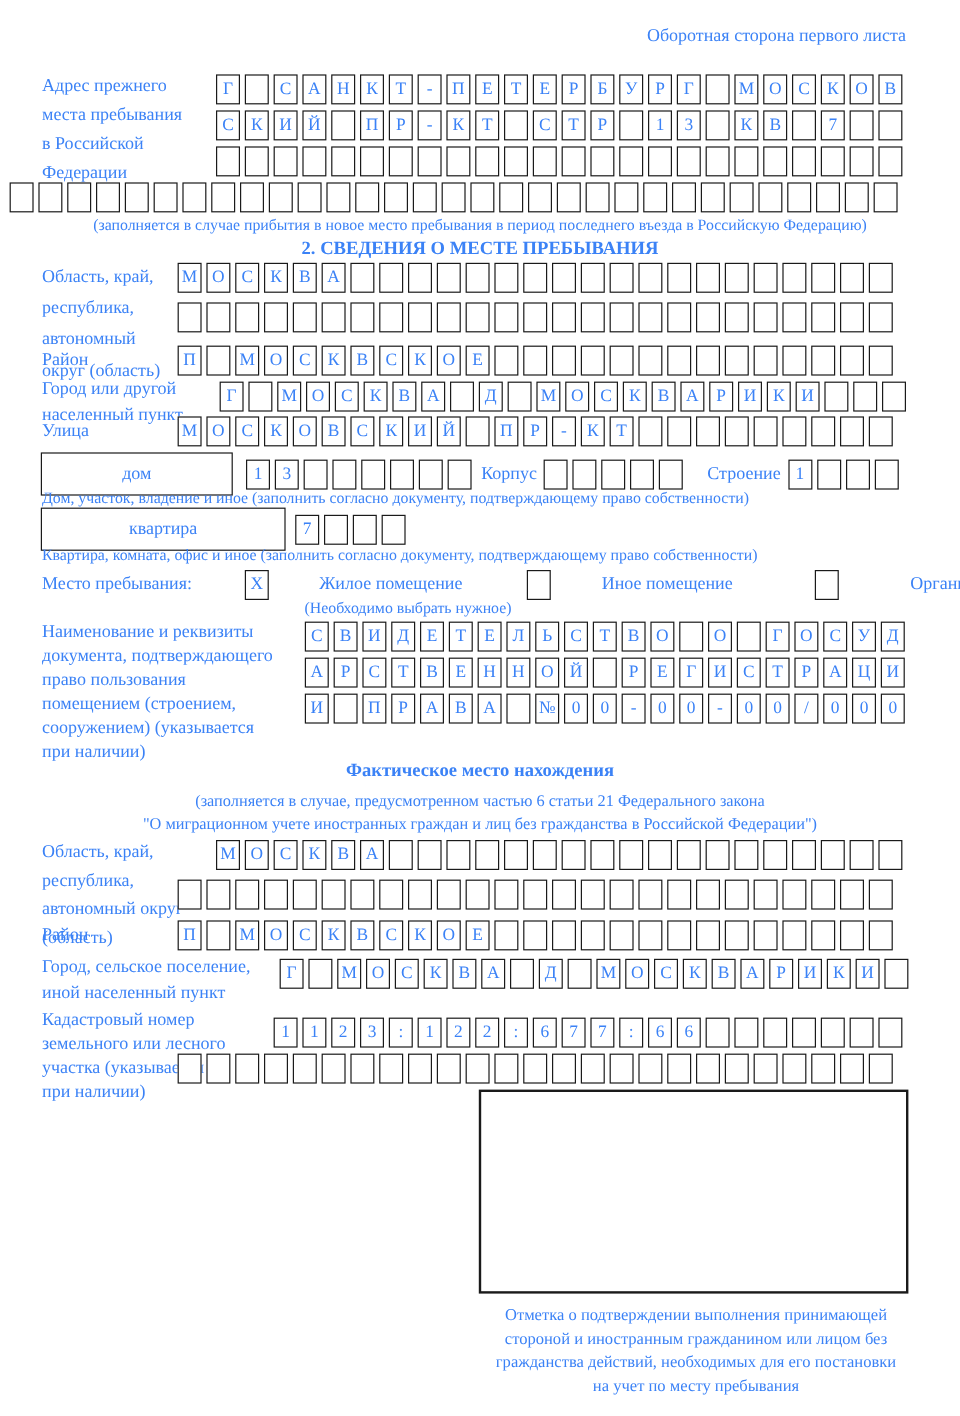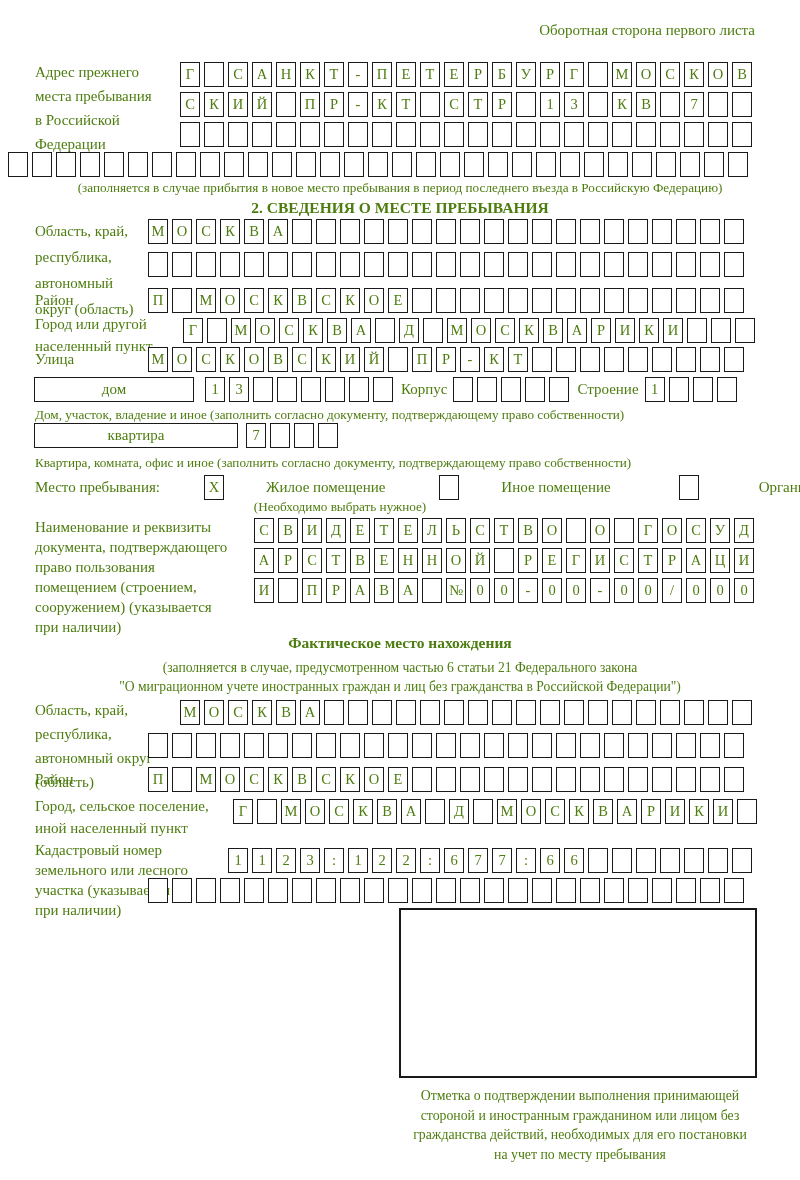--- a/index.html
+++ b/index.html
@@ -1,33 +1,33 @@
 <!DOCTYPE html>
 <html><head>
 <meta charset="utf-8">
 <style>
   html,body { margin:0; padding:0; background:#fff; }
   .page {
     position:relative; width:800px; height:1180px; background:#fff;
-    font-family:"Liberation Serif","DejaVu Serif",serif; color:#4d7c0f; overflow:hidden;
+    font-family:"Liberation Serif","DejaVu Serif",serif; color:#3b82f6; overflow:hidden;
   }
   .abs { position:absolute; }
   .label { font-size:15px; }
   .lh20 { line-height:20px; }
   .lh22 { line-height:22px; }
   .lh24 { line-height:24px; }
   .lh26 { line-height:26px; }
   .cells { display:flex; gap:4px; }
   .cell {
     width:20px; height:25px; box-sizing:border-box; flex:0 0 auto;
     border:1.6px solid #1a1a1a; display:flex; align-items:center; justify-content:center;
     font-size:14.5px; background:#fff;
   }
   .wide-box {
-    height:25px; box-sizing:border-box; border:1.6px solid #1a1a1a;
+    height:36px; box-sizing:border-box; border:1.6px solid #1a1a1a;
     display:flex; align-items:center; justify-content:center; font-size:15px; background:#fff;
   }
   .flexrow { display:flex; align-items:center; }
   .center { left:0; width:800px; text-align:center; }
   .bold { font-weight:bold; }
   .small { font-size:13.2px; }
   .note-md { font-size:13.6px; }
   .title-right { font-size:15px; }
   .stamp-box { box-sizing:border-box; border:2px solid #1a1a1a; background:#fff; }
   .stamp-caption { font-size:13.8px; line-height:19.5px; text-align:center; }
@@ -326,21 +326,21 @@
         <div class="cell"></div>
       </div>
     <div class="inline-label" style="margin-left:8px;">Корпус</div>
     <div class="cells" style="margin-left:6px;">
         <div class="cell"></div>
         <div class="cell"></div>
         <div class="cell"></div>
         <div class="cell"></div>
         <div class="cell"></div>
       </div>
-    <div class="inline-label" style="margin-left:8px;">Строение</div>
+    <div class="inline-label" style="margin-left:20px;">Строение</div>
     <div class="cells" style="margin-left:6px;">
         <div class="cell">1</div>
         <div class="cell"></div>
         <div class="cell"></div>
         <div class="cell"></div>
       </div>
   </div>
   <div class="abs small" style="left:35px; top:407px;">Дом, участок, владение и иное (заполнить согласно документу, подтверждающему право собственности)</div>
 
   <div class="abs flexrow" style="left:34px; top:423px;justify-content:flex-end;">

